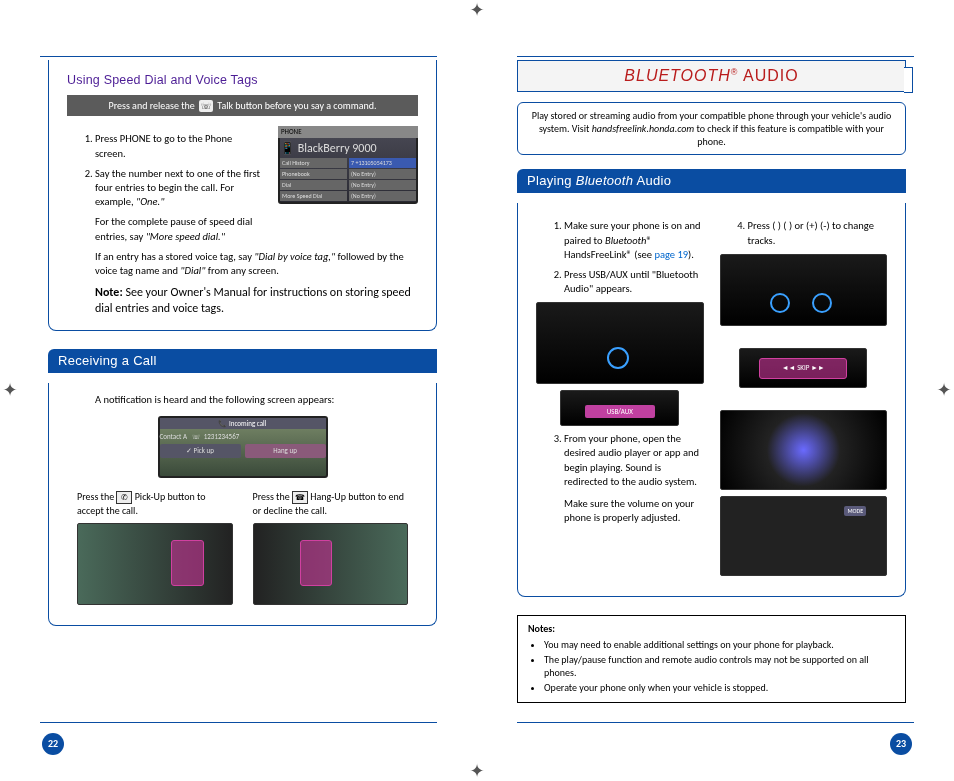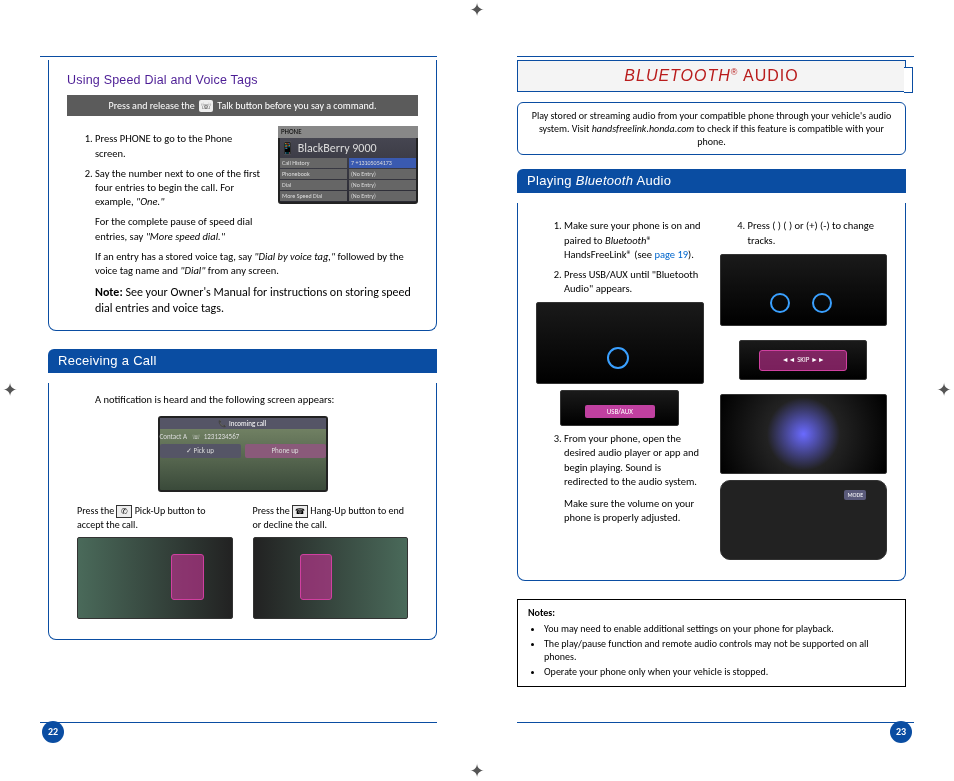--- a/index.html
+++ b/index.html
@@ -164,21 +164,21 @@
   .notes-box {
     border: 1px solid #000;
     padding: 6px 10px;
     font-size: 10px;
     margin-top: 10px;
   }
   .notes-box ul { margin: 3px 0 0 16px; padding: 0; }
   .notes-box li { margin-bottom: 2px; }
   .page-num {
     position: absolute;
-    bottom: 38px;
+    bottom: 26px;
     width: 22px; height: 22px;
     background: #0a4da2;
     color: #fff;
     border-radius: 50%;
     font-size: 10px;
     font-weight: bold;
     text-align: center;
     line-height: 22px;
   }
   .page-num-left { left: 42px; }
@@ -199,21 +199,21 @@
   .receiving-intro { margin-left: 28px; margin-bottom: 8px; }
   .gauge-img {
     background: radial-gradient(circle at 50% 50%, #6a6aff 0%, #222 40%, #000 100%);
     border: 1px solid #333;
     border-radius: 2px;
     position: relative;
   }
   .wheel-img {
     background: #222;
     border: 1px solid #333;
-    border-radius: 10px;
+    border-radius: 2px;
     position: relative;
   }
   .usb-label {
     position: absolute;
     left: 20%; right: 20%; top: 40%;
     background: #c040a0;
     color: #fff;
     font-size: 7px;
     text-align: center;
     padding: 2px 0;
@@ -279,30 +279,30 @@
       </div>
       <div class="note">
         <b>Note:</b><span> See your Owner's Manual for instructions on storing speed dial entries and voice tags.</span>
       </div>
     </div>
 
     <div class="section-header">Receiving a Call</div>
     <div class="content-box" style="padding-bottom:20px;">
       <div class="receiving-intro">A notification is heard and the following screen appears:</div>
       <div style="margin:0 auto 12px auto; width:170px;">
-        <div class="screen-img" style="height:76px;background:linear-gradient(#7a8a6a,#3a4a3a);">
+        <div class="screen-img" style="height:62px;background:linear-gradient(#7a8a6a,#3a4a3a);">
           <div style="text-align:center;background:#556;color:#fff;font-size:7px;padding:1px;margin-bottom:3px;">📞 <span>Incoming call</span></div>
           <div style="font-size:7px;margin-bottom:3px;">
             <span>Contact A</span>
             &nbsp;&nbsp;☏&nbsp;
             <span>1231234567</span>
           </div>
           <div style="display:flex;gap:4px;">
             <div style="flex:1;background:#556;text-align:center;font-size:7px;padding:2px;border-radius:2px;">✓ <span>Pick up</span></div>
-            <div style="flex:1;background:#8a5a7a;text-align:center;font-size:7px;padding:2px;border-radius:2px;">Phone up</div>
+            <div style="flex:1;background:#8a5a7a;text-align:center;font-size:7px;padding:2px;border-radius:2px;">Hang up</div>
           </div>
         </div>
       </div>
       <div class="two-col" style="padding:0 10px;">
         <div>
           <div style="font-size:10px;margin-bottom:6px;">
             <span>Press the </span><span class="inline-icon">✆</span><span> Pick-Up button to accept the call.</span>
           </div>
           <div class="dash-img" style="height:80px;background:linear-gradient(90deg,#4a6a5a,#222);">
             <div class="highlight" style="right:18%;top:20%;width:20%;height:55%;"></div>
@@ -363,21 +363,21 @@
           </ol>
         </div>
         <div class="bt-col">
           <ol start="4">
             <li>Press (  ) (  ) or (+) (-) to change tracks.</li>
           </ol>
           <div class="dash-img" style="height:70px;margin:6px 0;">
             <div class="circle-hl" style="left:30%;top:55%;width:16px;height:16px;"></div>
             <div class="circle-hl" style="left:55%;top:55%;width:16px;height:16px;"></div>
           </div>
-          <div class="dash-img" style="height:38px;margin:14px auto;width:75%;">
+          <div class="dash-img" style="height:38px;margin:22px auto;width:75%;">
             <div class="highlight" style="left:15%;top:25%;right:15%;height:50%;text-align:center;color:#fff;font-size:7px;line-height:18px;">◄◄ <span>SKIP</span> ►►</div>
           </div>
           <div class="gauge-img" style="height:78px;margin:6px 0;">
             <div class="circle-hl" style="left:44%;top:58%;width:18px;height:18px;"></div>
           </div>
           <div class="wheel-img" style="height:78px;margin:6px 0;">
             <div style="position:absolute;right:12%;top:12%;background:#5a5a7a;color:#fff;font-size:6px;padding:1px 3px;border-radius:2px;">MODE</div>
             <div class="highlight" style="left:25%;bottom:12%;width:20%;height:22%;"></div>
             <div class="highlight" style="right:25%;bottom:12%;width:20%;height:22%;"></div>
           </div>

